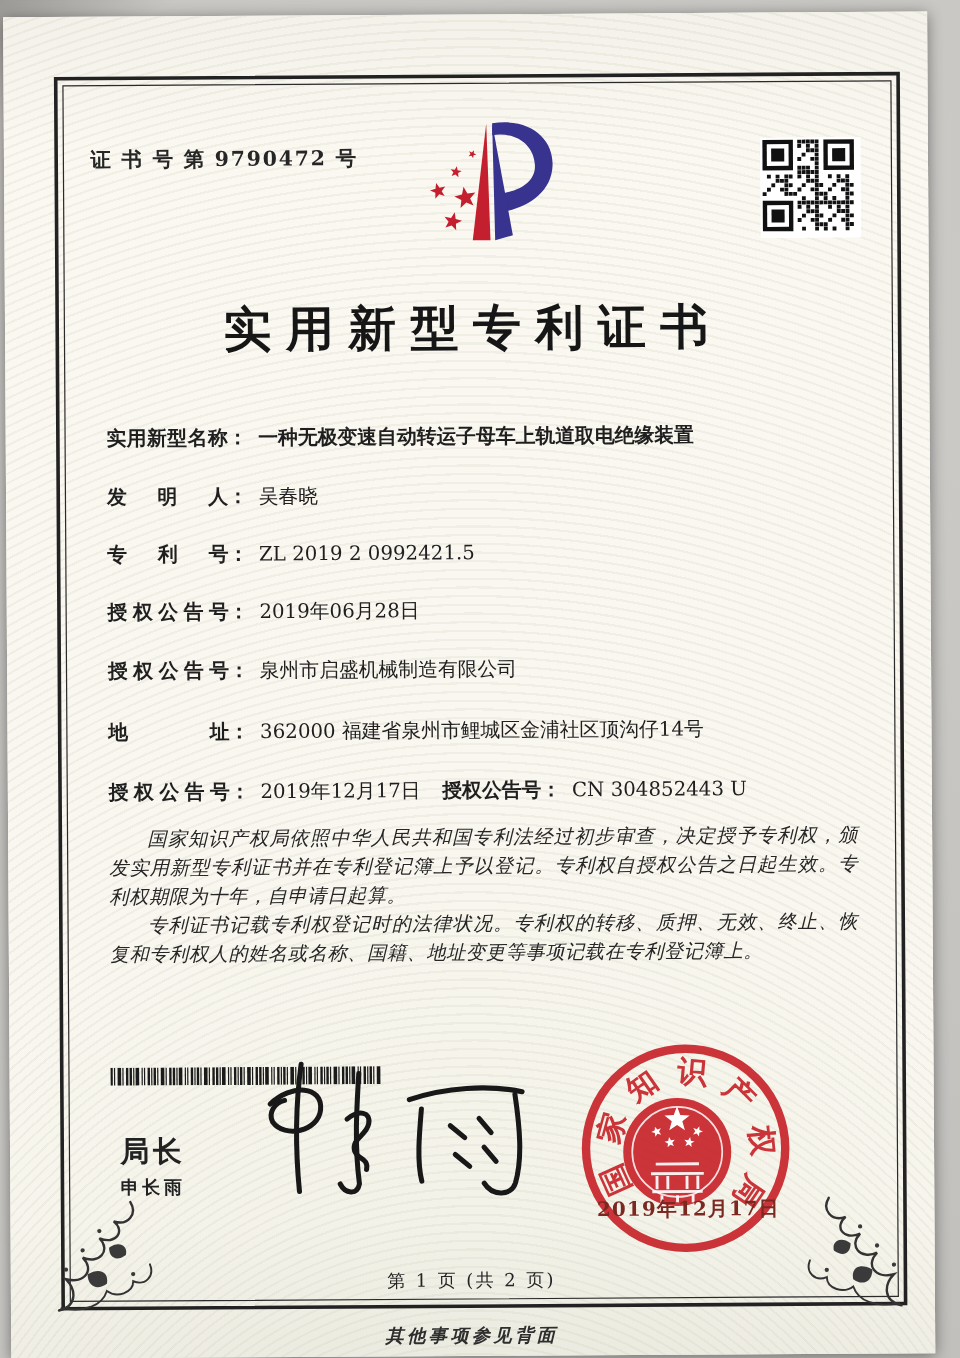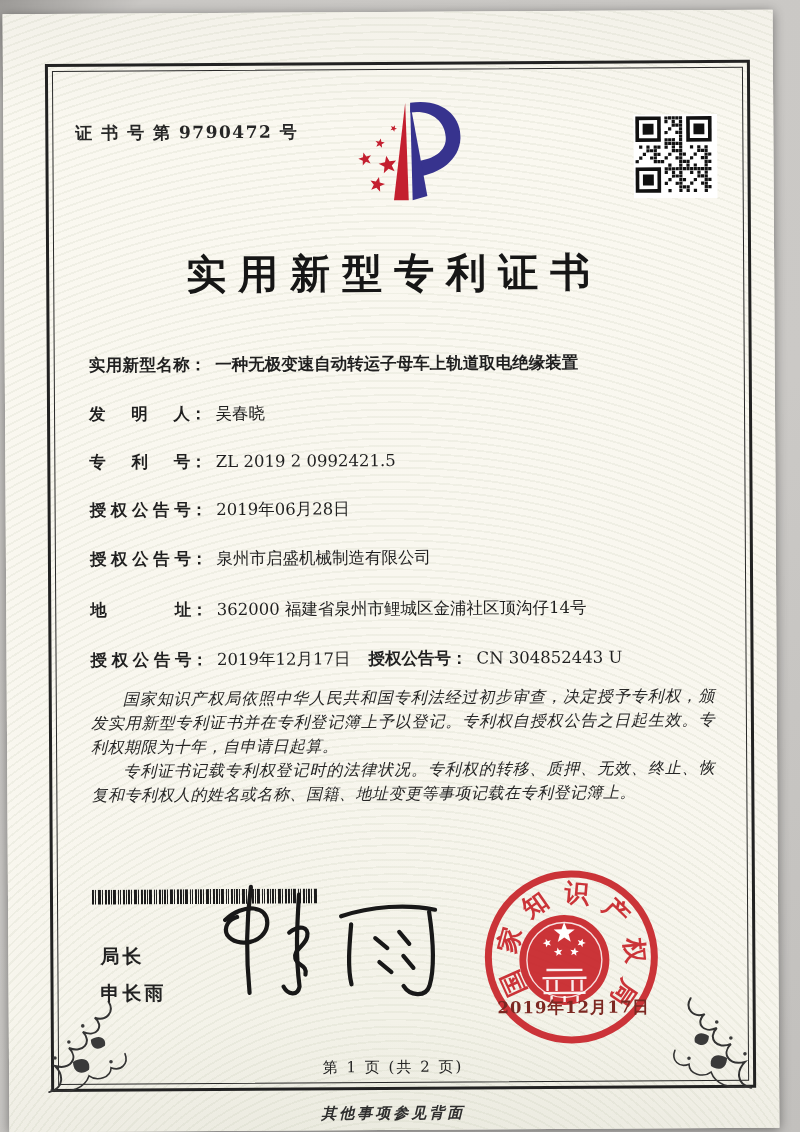--- a/index.html
+++ b/index.html
@@ -29,23 +29,23 @@
   .lbl{display:inline-block;width:101px;text-align:justify;text-align-last:justify;
        font-weight:700;font-family:Liberation Mono, monospace;}
   .colon{font-weight:700;font-family:"Liberation Sans",sans-serif;margin-right:9px;}
   .val{font-family:"DejaVu Serif",serif;}
   .val.bold{font-family:"Liberation Sans",sans-serif;font-weight:700;}
   .pair2{position:absolute;left:278px;top:0;}
   .lbl2{font-weight:700;font-family:"Liberation Sans",sans-serif;margin-top:48px;}
   .paras{left:84px;top:674px;width:624px;color:#262626;}
   .para{margin:0;text-indent:2em;font-style:italic;font-size:16px;line-height:24px;
         letter-spacing:.5px;text-align:justify;}
-  .signer-title{left:92px;top:930px;font-size:19px;font-weight:700;
+  .signer-title{left:92px;top:930px;font-size:24px;font-weight:700;
         font-family:"Liberation Sans",sans-serif;color:#222;letter-spacing:3px;}
-  .signer-name{left:92px;top:967px;font-size:19px;font-weight:700;
+  .signer-name{left:92px;top:967px;font-size:15px;font-weight:700;
         font-family:"Liberation Sans",sans-serif;color:#222;letter-spacing:3px;}
   .seal-date{left:460px;top:986px;width:210px;text-align:center;font-size:16.5px;font-weight:700;
         color:#7c2822;letter-spacing:1px;}
   .page-no{left:14px;top:1046px;width:740px;text-align:center;font-size:15px;color:#242424;letter-spacing:2px;}
   .back-note{left:14px;top:1092px;width:740px;text-align:center;font-size:15px;font-style:italic;
         font-weight:700;color:#2e2e2e;letter-spacing:3px;}
   svg text{font-family:"DejaVu Serif",serif;}
   .flourish{stroke:#333;fill:none;stroke-width:2;stroke-linecap:round;}
   .flourish-fill{fill:#3a3a3a;stroke:none;}
 </style>

